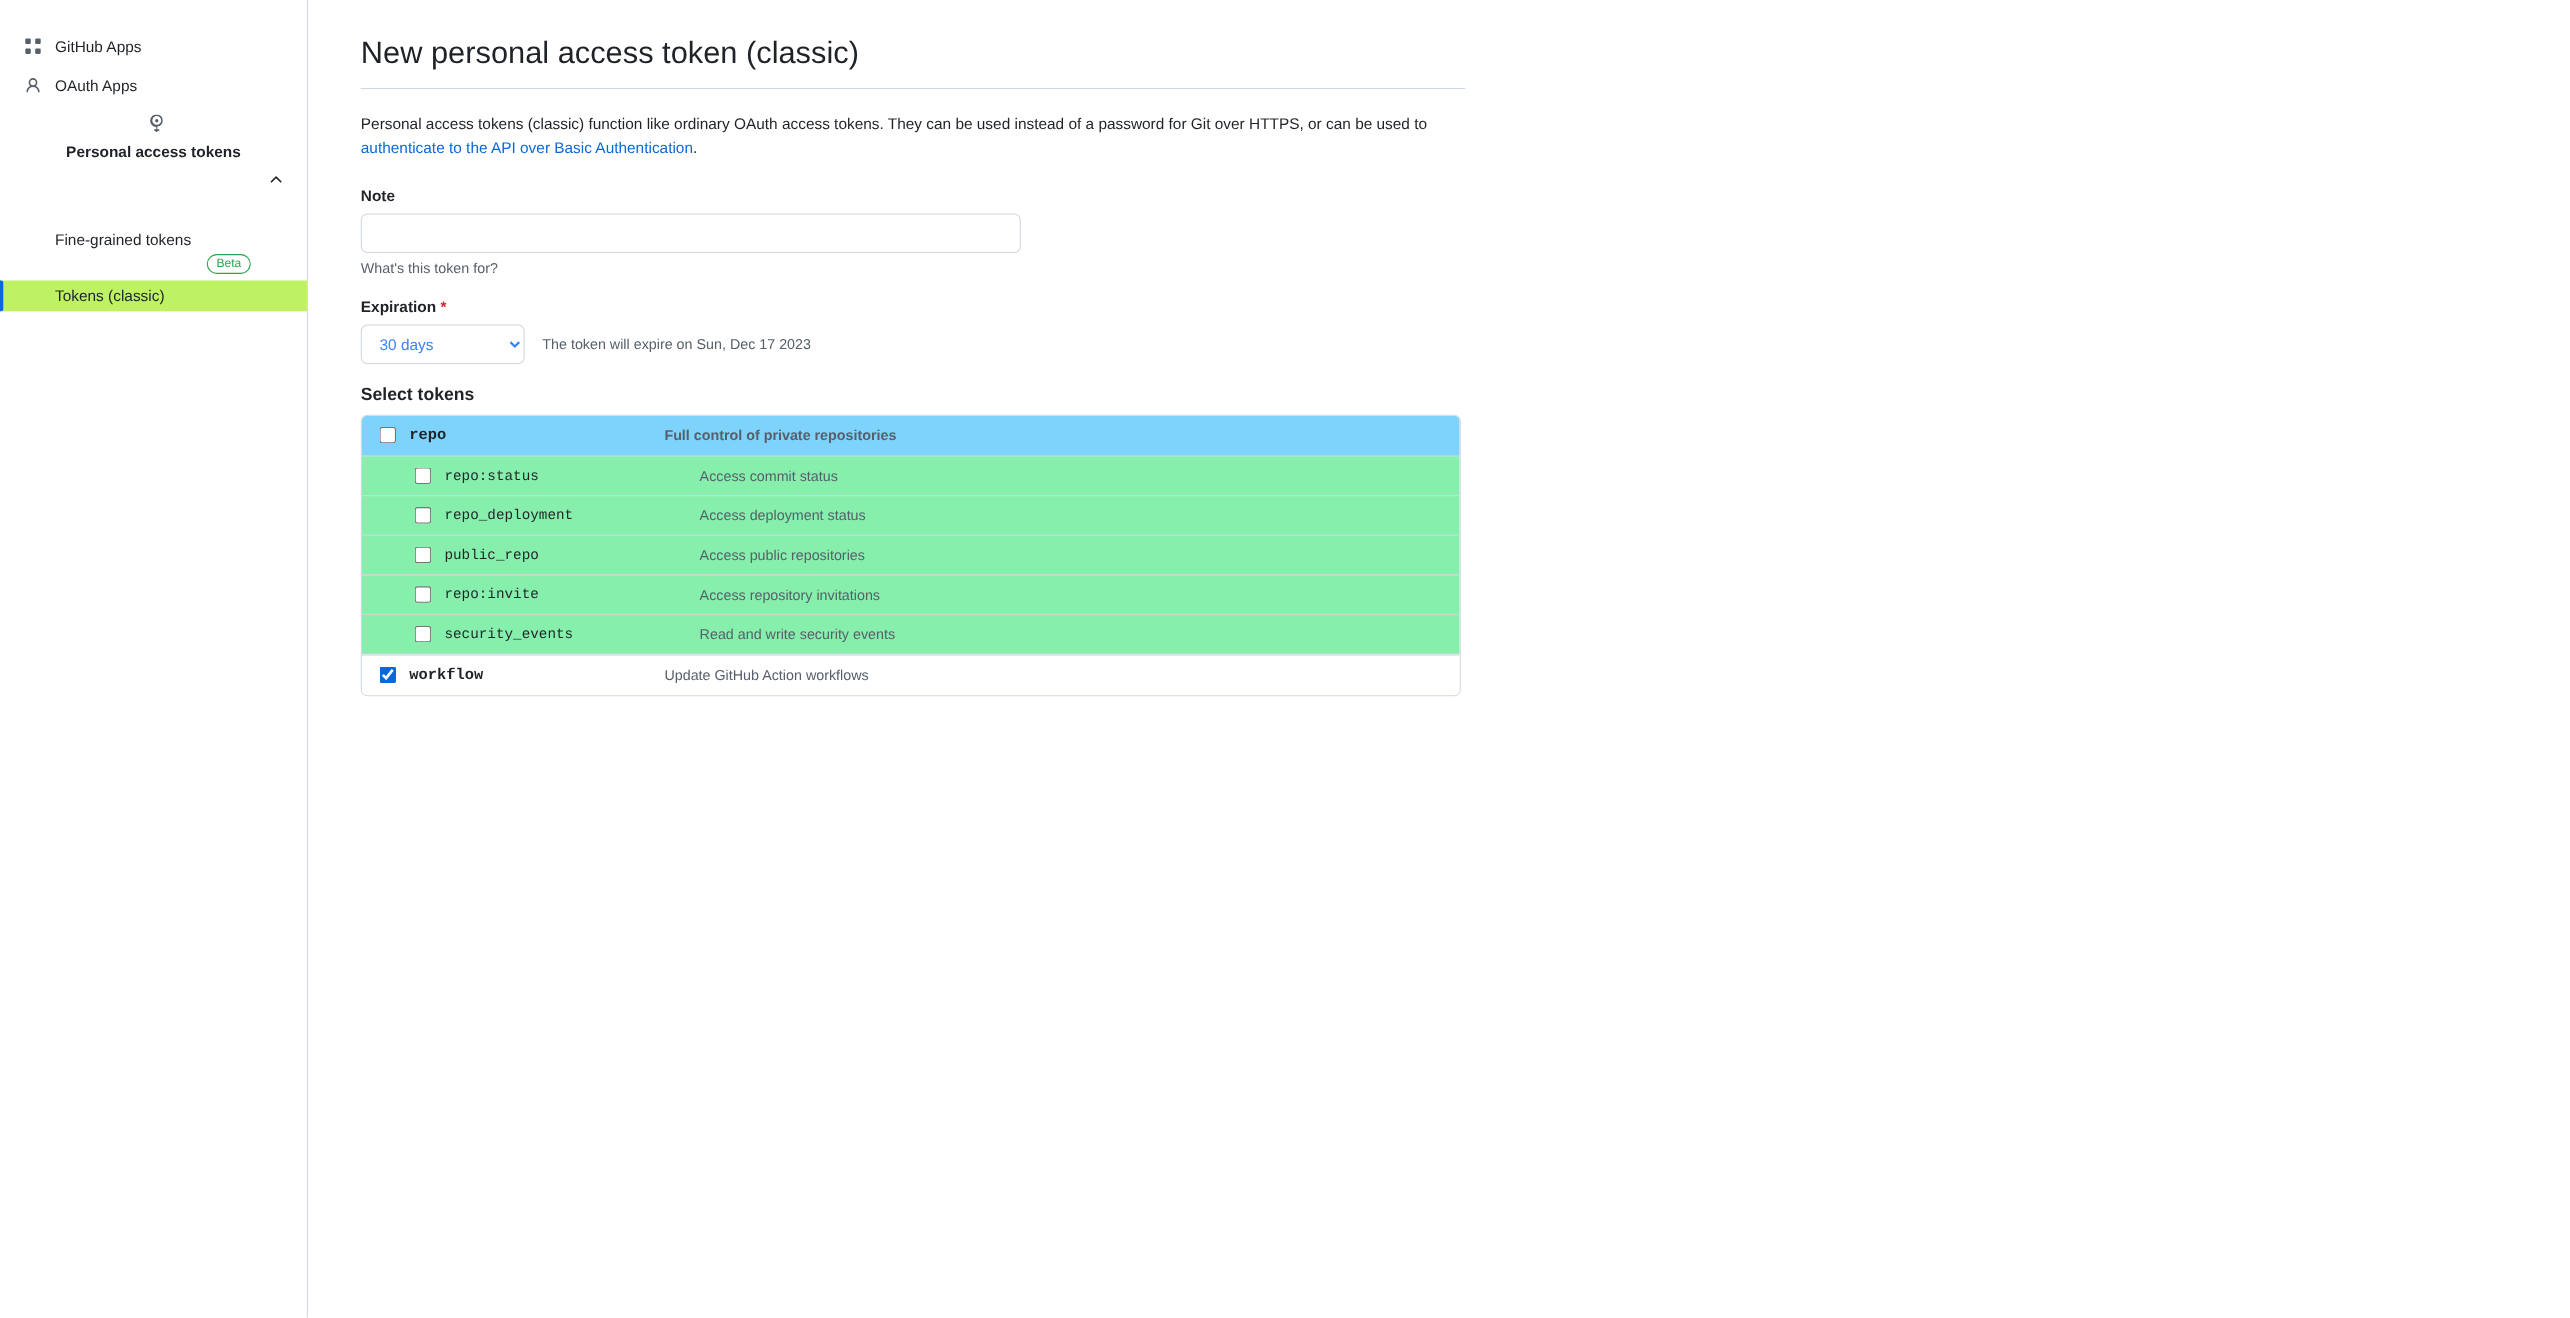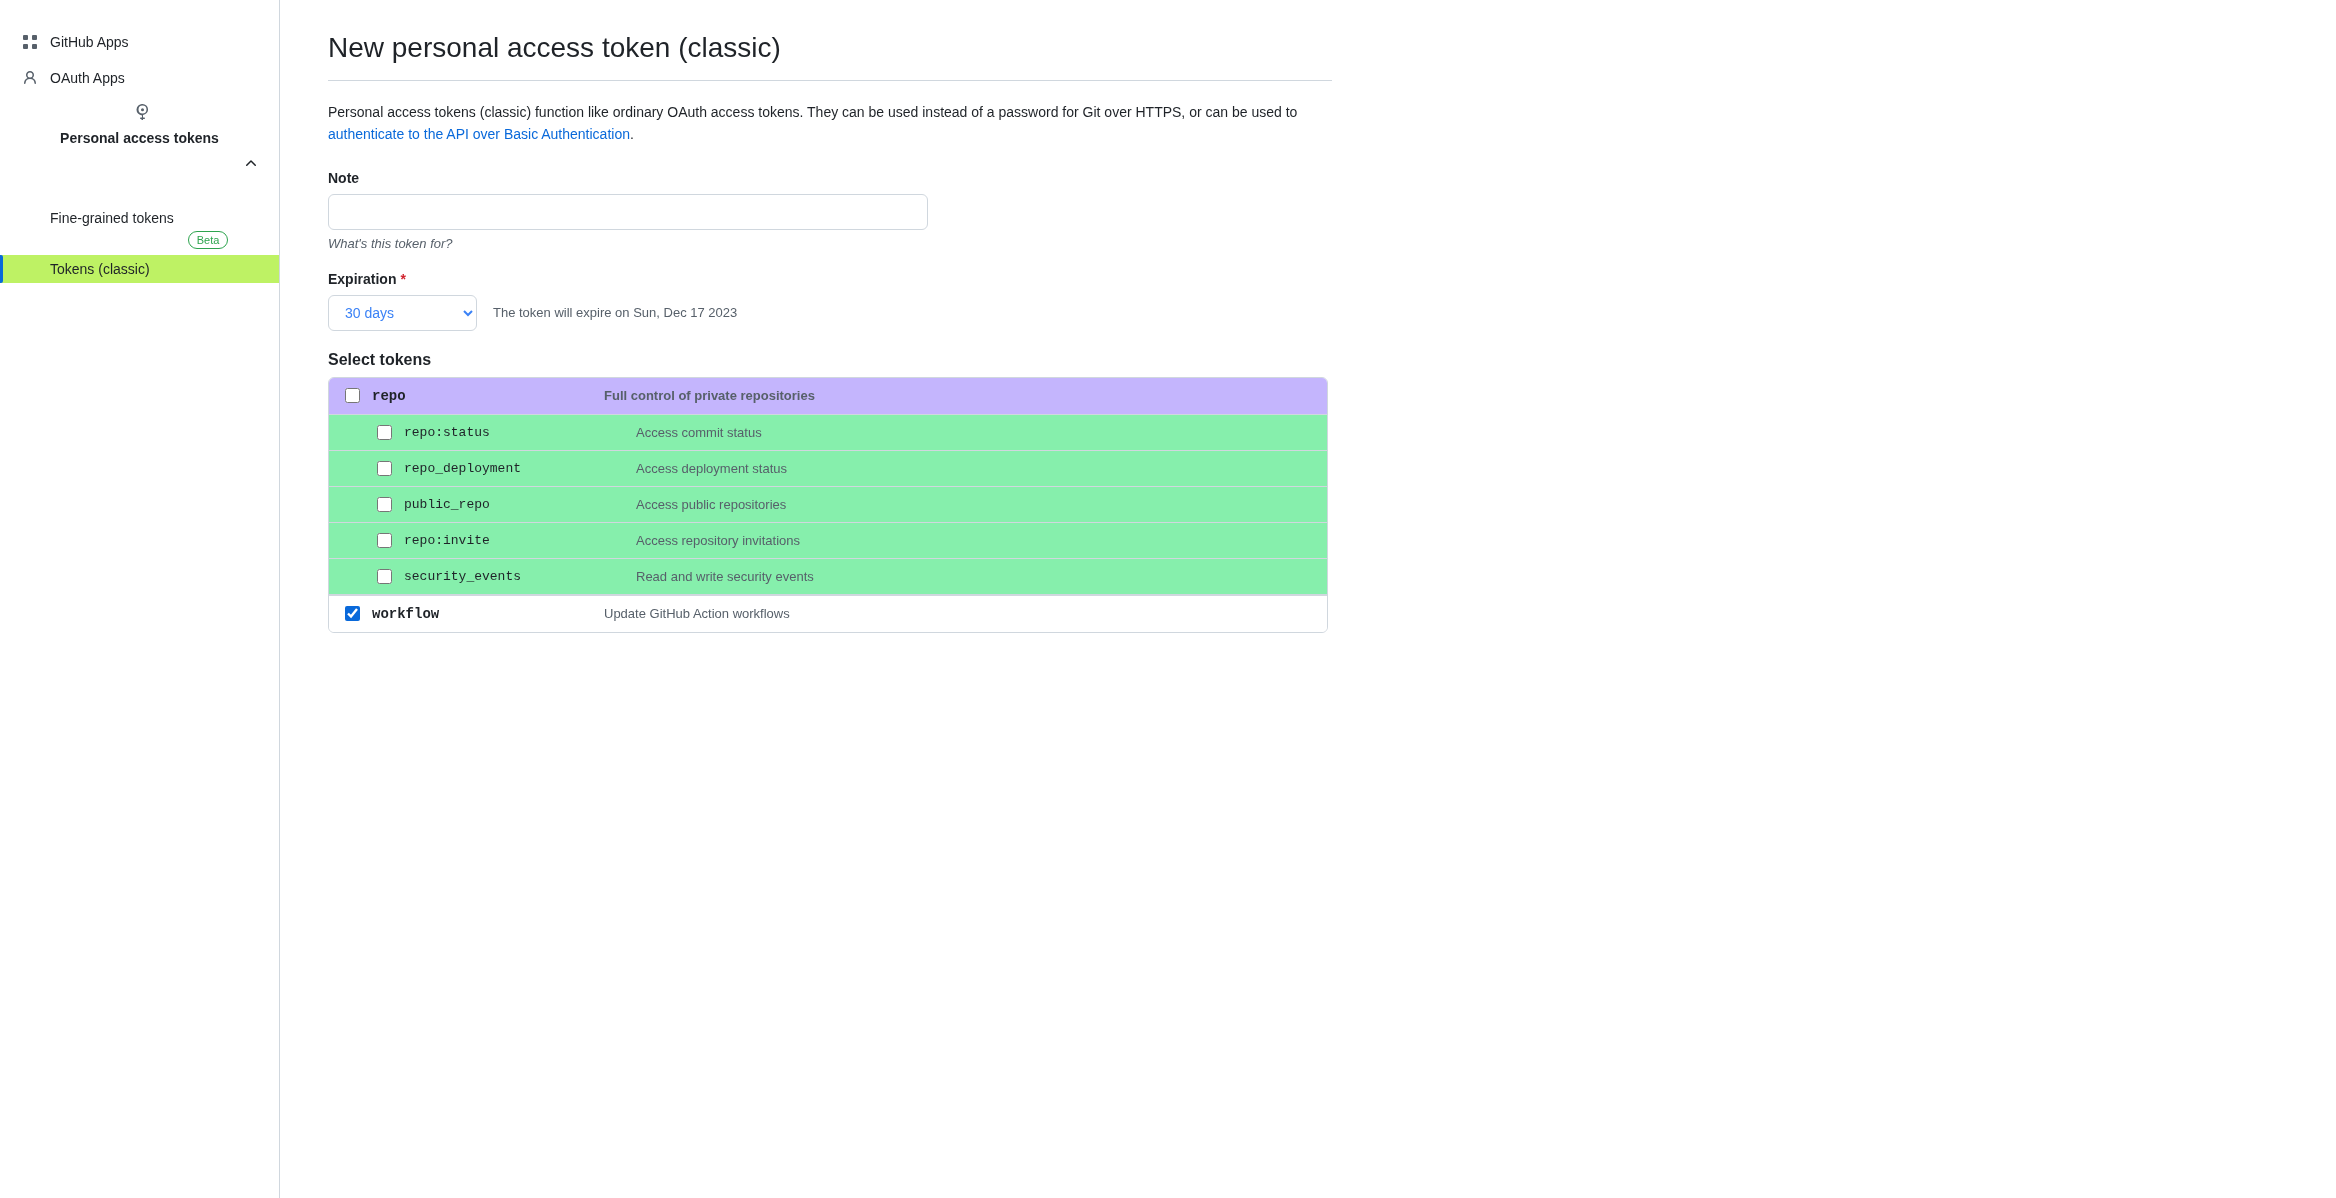--- a/index.html
+++ b/index.html
@@ -145,21 +145,20 @@
       font-size: 14px;
       color: #1f2328;
       background: #fff;
       outline: none;
       height: 36px;
     }
     .form-hint {
       font-size: 13px;
       color: #57606a;
       margin-top: 6px;
-      font-style: italic;
     }
 
     .expiration-row {
       display: flex;
       align-items: center;
       gap: 16px;
       margin-top: 8px;
     }
     .expiration-select {
       padding: 6px 32px 6px 12px;
@@ -205,21 +204,21 @@
       display: flex;
       align-items: center;
       padding: 10px 16px;
       border-bottom: 1px solid #d0d7de;
       background: #fff;
     }
     .scope-row:last-child {
       border-bottom: none;
     }
     .scope-row.parent-scope {
-      background: #c4b5fd;
+      background: #7dd3fc;
       font-weight: 700;
     }
     .scope-row.child-scope {
       padding-left: 48px;
       background: #86efac;
     }
     .scope-checkbox {
       width: 15px;
       height: 15px;
       margin-right: 12px;

